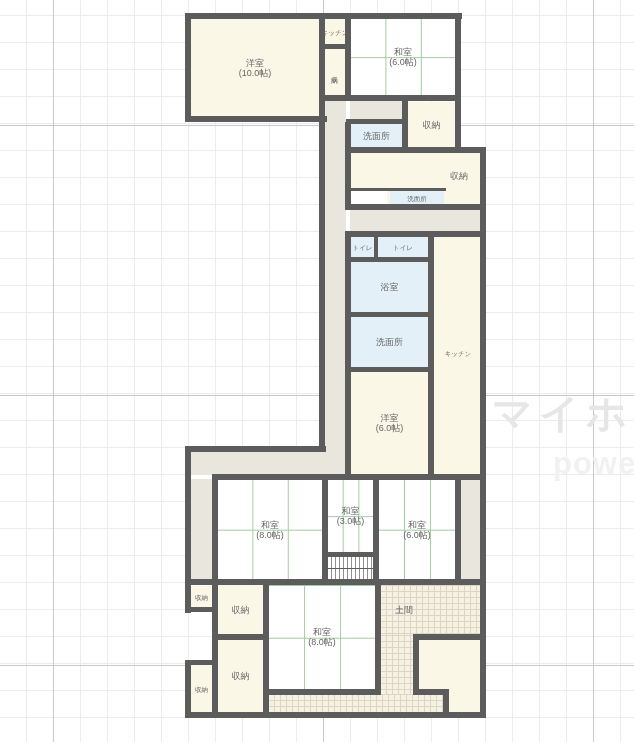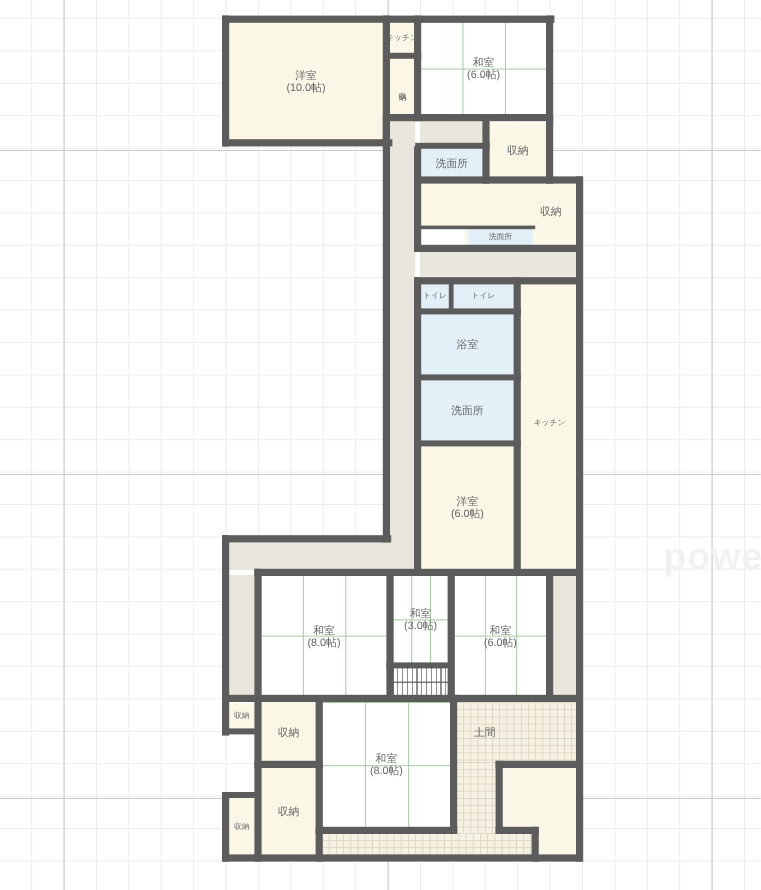--- a/index.html
+++ b/index.html
@@ -67,20 +67,21 @@
   .rlabel.tiny{font-size:6.5px;line-height:7px;}
   .rlabel.vert{
     writing-mode:vertical-rl;text-orientation:upright;
     white-space:normal;line-height:9px;letter-spacing:1px;
   }
 </style>
 </head>
 <body>
 
 <div class="canvas">
+  <div class="watermark1">マイホ</div>
   <div class="watermark2">power</div>
   <div id="rooms-layer">
       <div class="room cream" style="left: 190px; top: 18px; width: 130px; height: 99px;"></div>
       <div class="room cream" style="left: 324px; top: 18px; width: 22px; height: 27px;"></div>
       <div class="room cream" style="left: 324px; top: 48px; width: 22px; height: 48px;"></div>
       <div class="room tatami" style="left: 350px; top: 18px; width: 106px; height: 78px;"></div>
       <div class="room hall" style="left: 324px; top: 100px; width: 22px; height: 375px;"></div>
       <div class="room hall" style="left: 350px; top: 100px; width: 53px; height: 20px;"></div>
       <div class="room wet" style="left: 350px; top: 123px; width: 53px; height: 25px;"></div>
       <div class="room cream" style="left: 407px; top: 102px; width: 49px; height: 46px;"></div>

